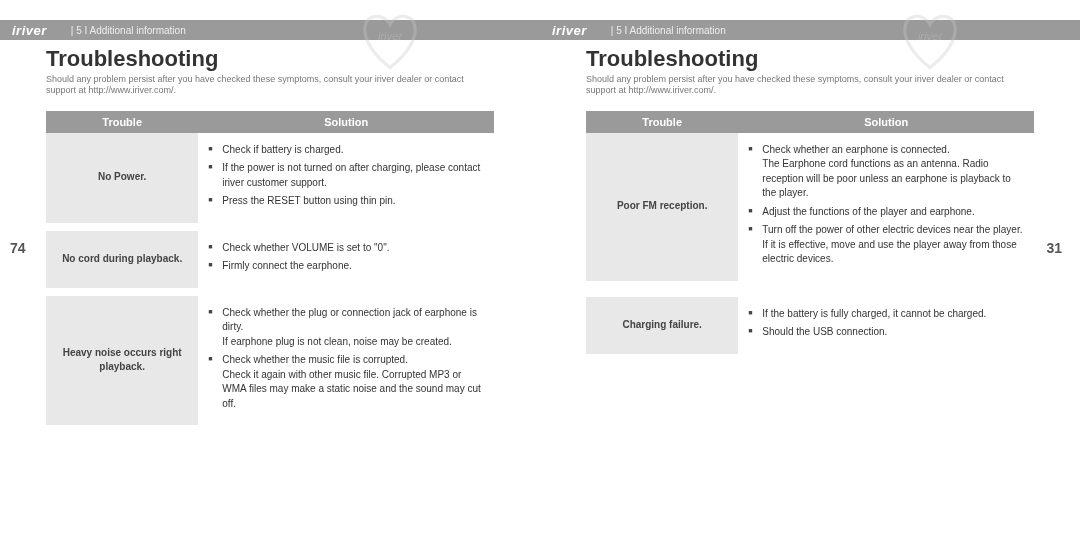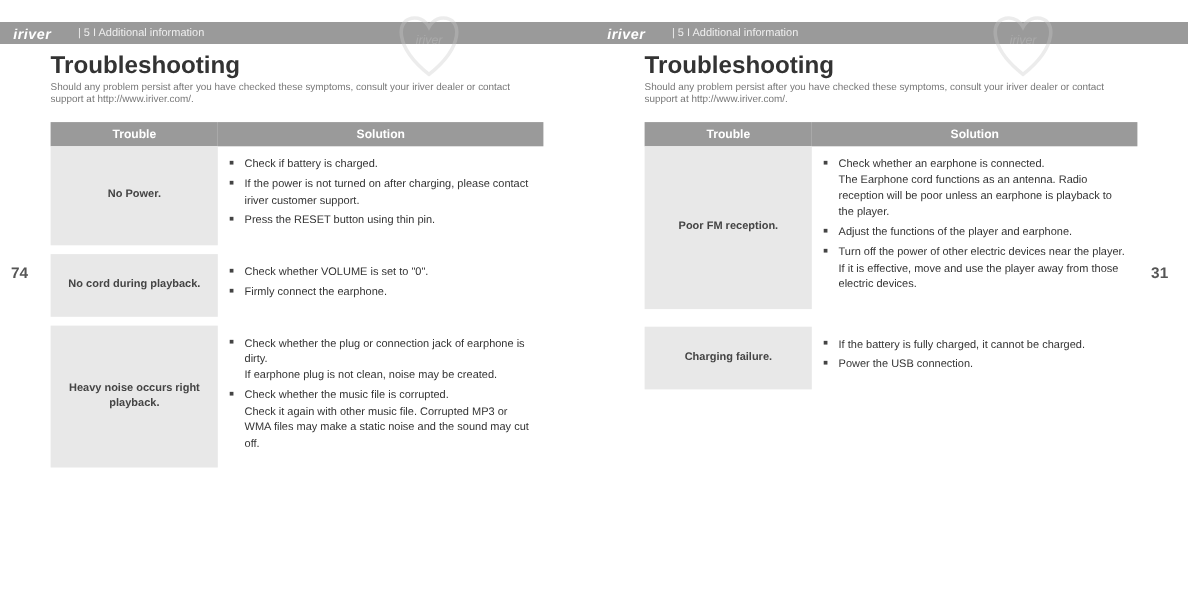--- a/index.html
+++ b/index.html
@@ -240,20 +240,20 @@
           </tr>
           <tr class="row-gap">
             <td></td>
             <td></td>
           </tr>
           <tr>
             <td class="trouble">Charging failure.</td>
             <td class="solution">
               <ul>
                 <li>If the battery is fully charged, it cannot be charged.</li>
-                <li>Power the USB connection.</li>
+                <li>Should the USB connection.</li>
               </ul>
             </td>
           </tr>
         </tbody>
     </table>
   </div>
 </div>
 
 </body></html>

